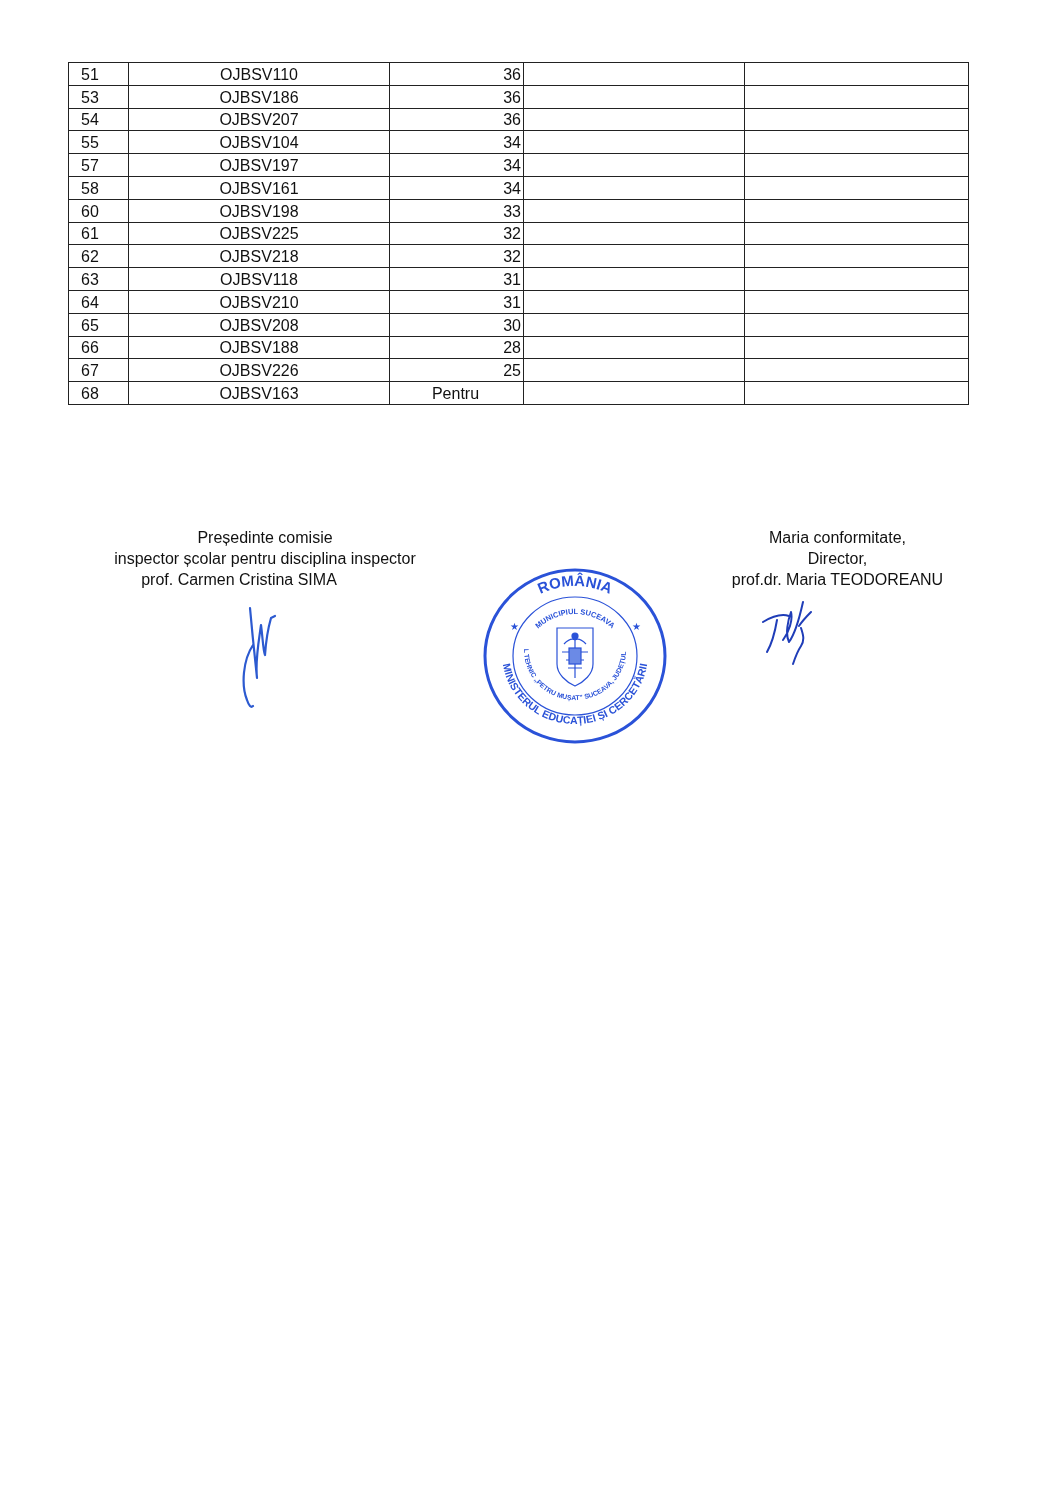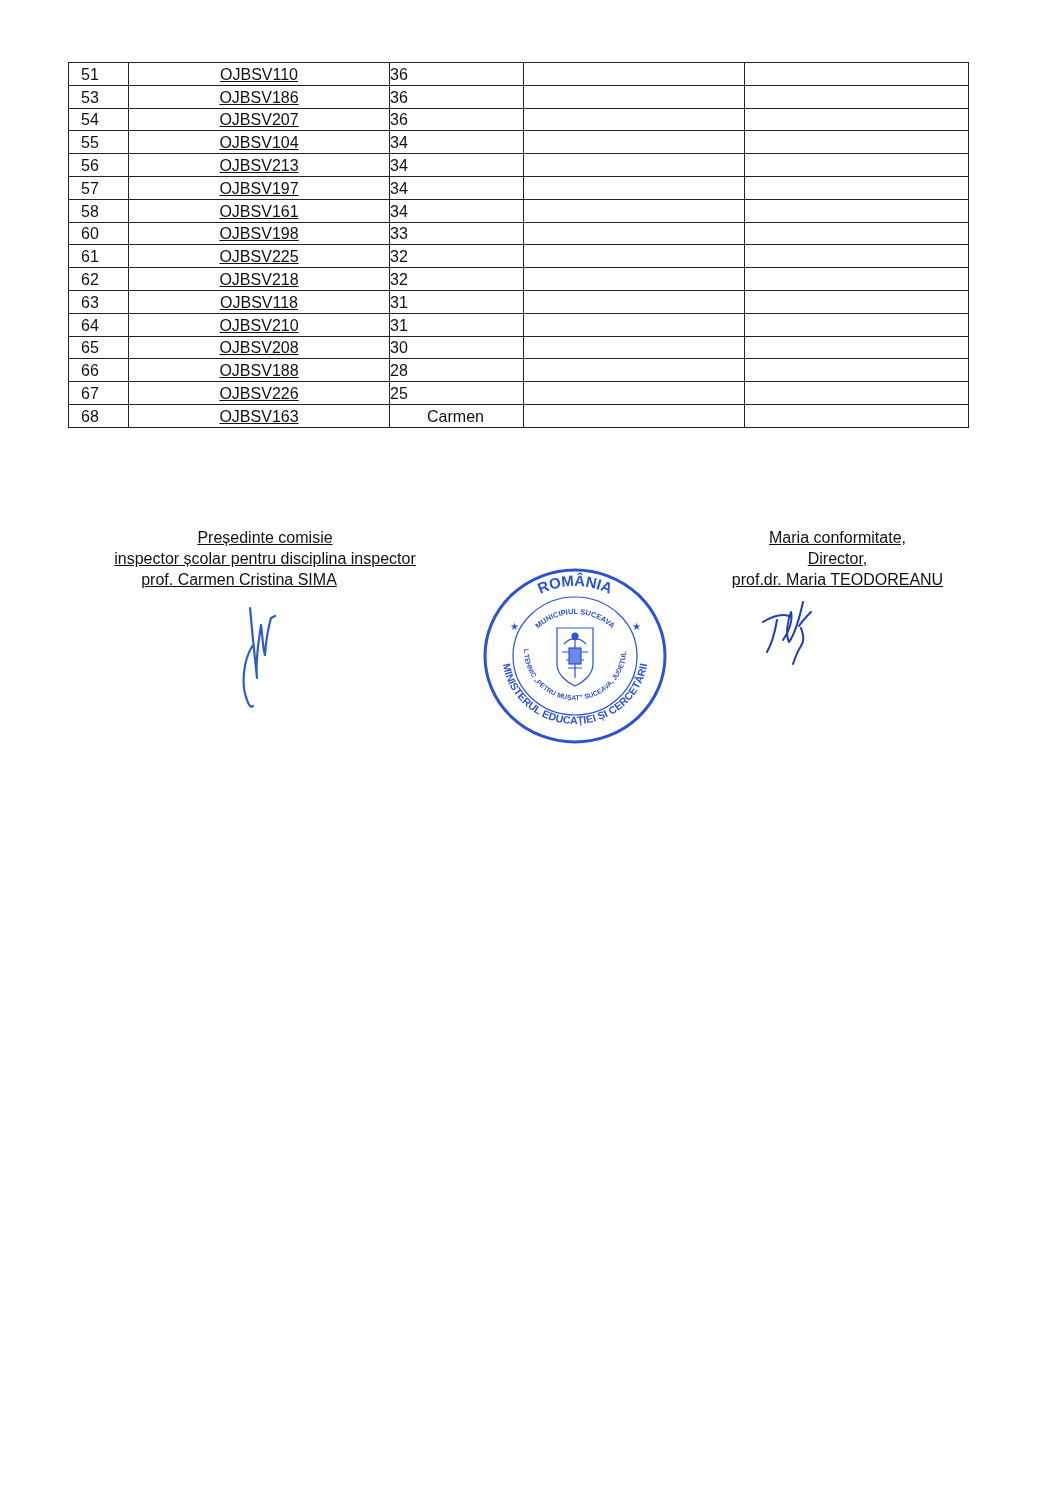--- a/index.html
+++ b/index.html
@@ -4,26 +4,26 @@
 <style>
   html, body { margin: 0; padding: 0; background: #ffffff; }
   body { width: 1061px; height: 1500px; position: relative; overflow: hidden;
          font-family: "Liberation Sans", sans-serif; color: #111; }
   .page { position: absolute; left: 0; top: 0; width: 842px; height: 1500px; }
   table.results { position: absolute; left: 68px; top: 62px; border-collapse: collapse;
                   table-layout: fixed; width: 882px; }
   table.results td { border: 1.6px solid #222; height: 21.8px; padding: 0; font-size: 16px;
                      line-height: 20px; vertical-align: bottom; }
   td.c-rank { width: 47px; text-align: left; padding-left: 12px !important; }
-  td.c-code { width: 260px; text-align: center; text-decoration: underline; }
-  td.c-score { width: 131px; padding-right: 2px !important; }
+  td.c-code { width: 260px; text-align: center; }
+  td.c-score { width: 131px; text-align: right; padding-right: 2px !important; }
   td.c-score.absent { text-align: center; }
   td.c-e1 { width: 220px; }
   td.c-e2 { width: 223px; }
-  .sig-block { position: absolute; text-align: center; font-size: 16px; line-height: 21px; text-decoration: underline; }
+  .sig-block { position: absolute; text-align: center; font-size: 16px; line-height: 21px; }
   .sig-left { left: 90px; top: 527px; width: 350px; }
   .sig-right { left: 700px; top: 527px; width: 275px; }
   .sig-left .l3 { padding-right: 52px; }
   .signature { position: absolute; }
   .stamp { position: absolute; left: 480px; top: 566px; width: 190px; height: 180px; }
 </style>
 </head>
 <body>
 
 <div class="page">
@@ -47,27 +47,20 @@
         <tr>
           <td class="c-rank">54</td>
           <td class="c-code">OJBSV207</td>
           <td class="c-score">36</td>
           <td class="c-e1"></td>
           <td class="c-e2"></td>
         </tr>
         <tr>
           <td class="c-rank">55</td>
           <td class="c-code">OJBSV104</td>
-          <td class="c-score">34</td>
-          <td class="c-e1"></td>
-          <td class="c-e2"></td>
-        </tr>
-        <tr>
-          <td class="c-rank">56</td>
-          <td class="c-code">OJBSV213</td>
           <td class="c-score">34</td>
           <td class="c-e1"></td>
           <td class="c-e2"></td>
         </tr>
         <tr>
           <td class="c-rank">57</td>
           <td class="c-code">OJBSV197</td>
           <td class="c-score">34</td>
           <td class="c-e1"></td>
           <td class="c-e2"></td>
@@ -131,21 +124,21 @@
         <tr>
           <td class="c-rank">67</td>
           <td class="c-code">OJBSV226</td>
           <td class="c-score">25</td>
           <td class="c-e1"></td>
           <td class="c-e2"></td>
         </tr>
         <tr>
           <td class="c-rank">68</td>
           <td class="c-code">OJBSV163</td>
-          <td class="c-score absent">Carmen</td>
+          <td class="c-score absent">Pentru</td>
           <td class="c-e1"></td>
           <td class="c-e2"></td>
         </tr>
       </tbody>
   </table>
 
   <div class="sig-block sig-left">
     <div>Președinte comisie</div>
     <div>inspector școlar pentru disciplina inspector</div>
     <div class="l3">prof. Carmen Cristina SIMA</div>

